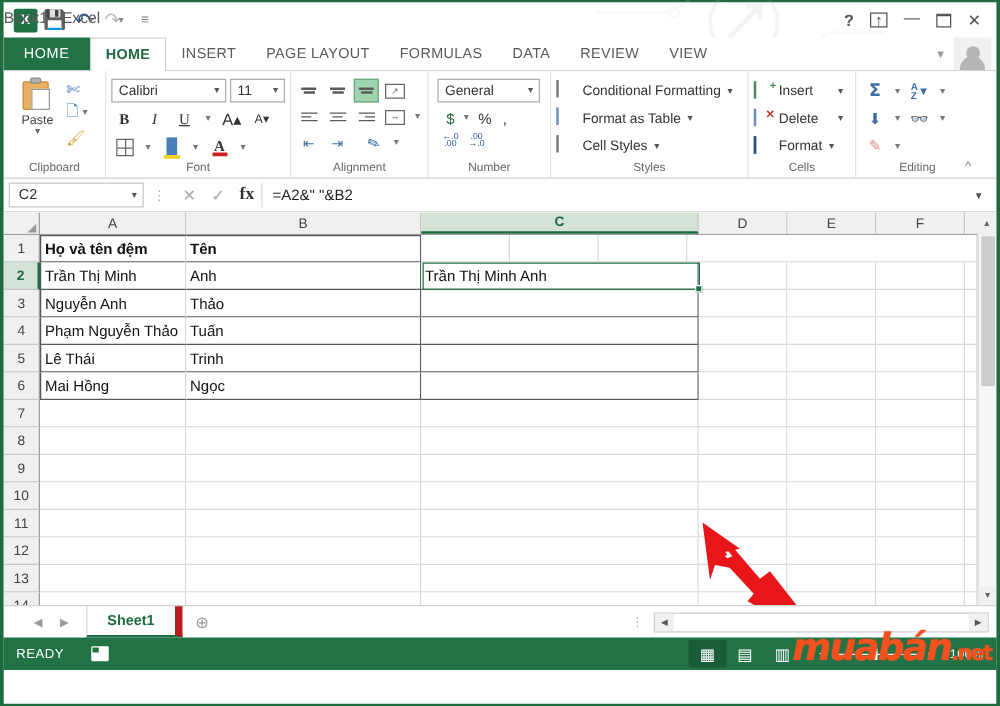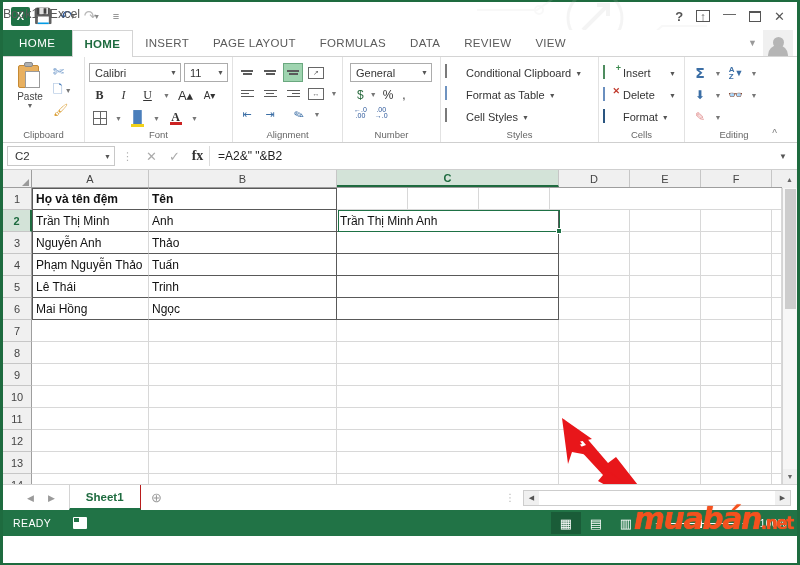--- a/index.html
+++ b/index.html
@@ -404,21 +404,21 @@
     border-top: 1px solid #d4d4d4;
   }
   .nav-btns {
     display: flex; align-items: center; gap: 14px;
     padding: 0 14px 0 24px; color: #9a9a9a; font-size: 9px;
   }
   .sheet-tab {
     padding: 0 16px; display: flex; align-items: center;
     font-size: 11.5px; font-weight: bold; color: #1e6b3f;
     border-bottom: 2.5px solid #1e7145;
-    border-left: 1px solid #d4d4d4; border-right: 1px solid #b91c1c;
+    border-left: 1px solid #d4d4d4; border-right: 6px solid #b91c1c;
   }
   .add-sheet {
     width: 32px; display: flex; align-items: center; justify-content: center;
     color: #9a9a9a; font-size: 13px;
   }
   .sheet-right { margin-left: auto; display: flex; align-items: center; }
   .hs-sep { color: #b5b5b5; font-size: 10px; padding: 0 8px; }
   .hscroll {
     width: 268px; height: 16px; background: #fff;
     border: 1px solid #cdcdcd; display: flex; align-items: center;
@@ -718,21 +718,21 @@
         </div>
       </div>
       <div class="rgroup-label">Number</div>
     </div>
 
     <div class="rgroup" style="width:158px;">
       <div class="rgroup-body">
         <div class="styles-list">
           <div class="srow">
             <span class="sico"><span class="sq-cf"></span></span>
-            <span>Conditional Clipboard</span>
+            <span>Conditional Formatting</span>
             <span class="scaret">▼</span>
           </div>
           <div class="srow">
             <span class="sico"><span class="sq-tbl"></span></span>
             <span>Format as Table</span>
             <span class="scaret">▼</span>
           </div>
           <div class="srow">
             <span class="sico"><span class="sq-grid"></span></span>
             <span>Cell Styles</span>

